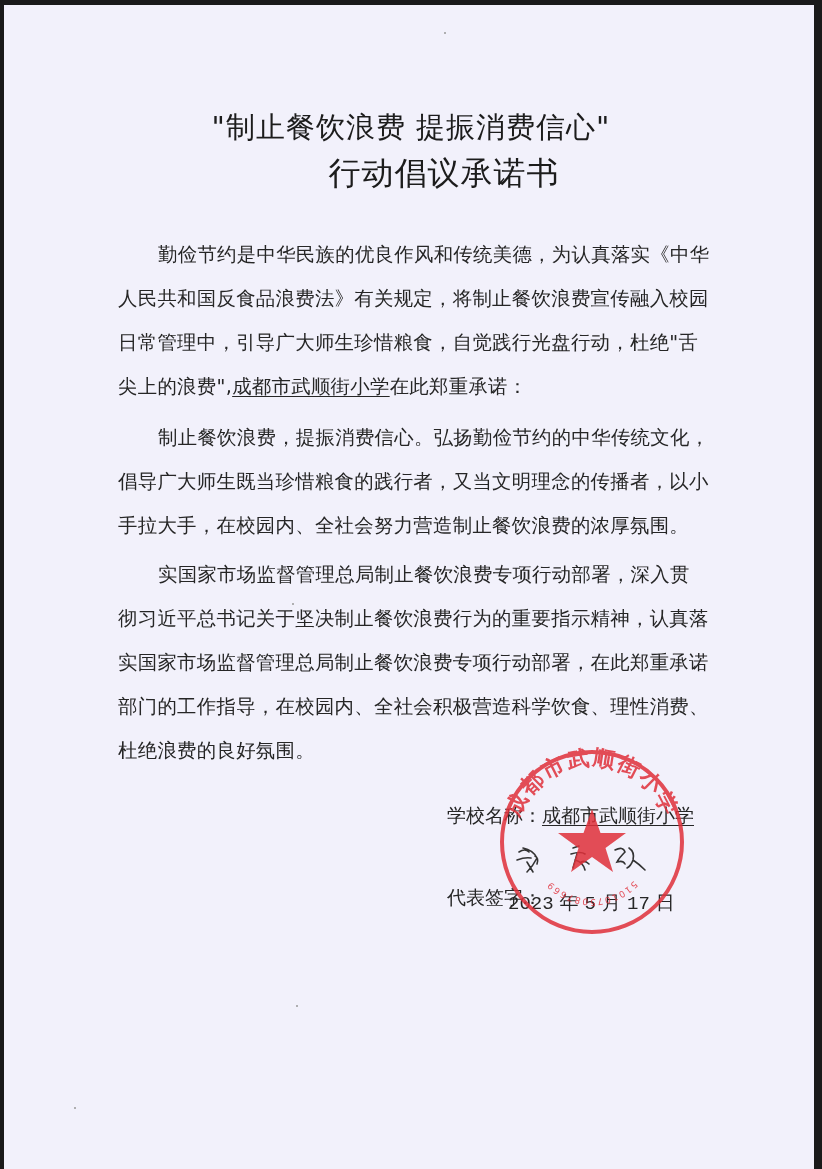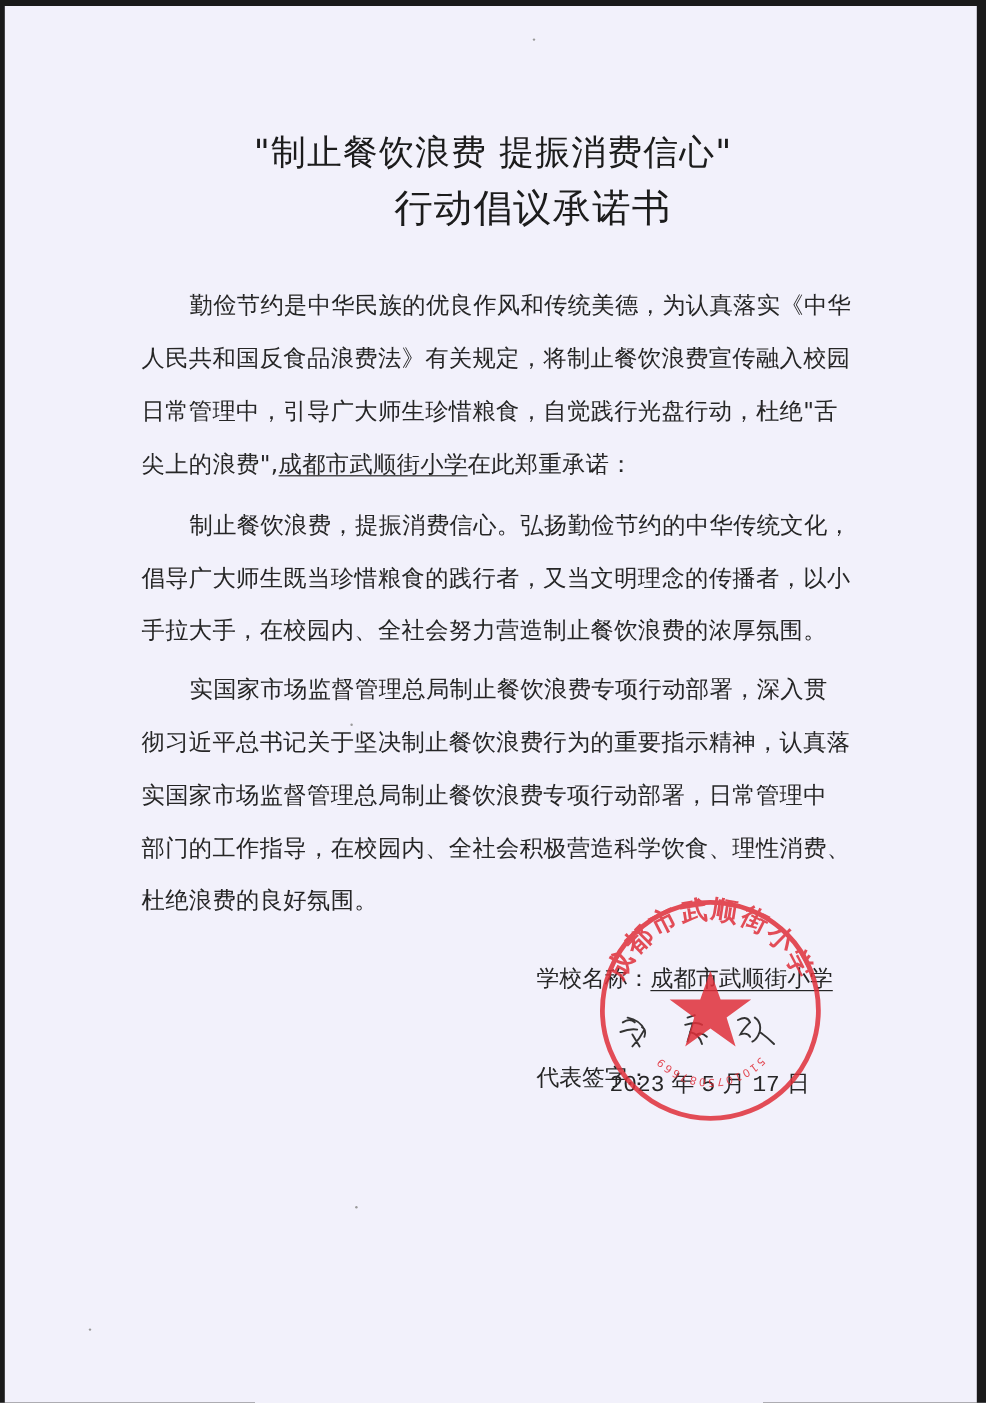--- a/index.html
+++ b/index.html
@@ -66,21 +66,21 @@
 <div class="body-line" style="top:373px">
   <span>尖上的浪费",</span><span class="school-ul">成都市武顺街小学</span><span>在此郑重承诺：</span>
 </div>
 
 <div class="body-line indent" style="top:424px">制止餐饮浪费，提振消费信心。弘扬勤俭节约的中华传统文化，</div>
 <div class="body-line" style="top:468px">倡导广大师生既当珍惜粮食的践行者，又当文明理念的传播者，以小</div>
 <div class="body-line" style="top:512px">手拉大手，在校园内、全社会努力营造制止餐饮浪费的浓厚氛围。</div>
 
 <div class="body-line indent" style="top:561px">实国家市场监督管理总局制止餐饮浪费专项行动部署，深入贯</div>
 <div class="body-line" style="top:605px">彻习近平总书记关于坚决制止餐饮浪费行为的重要指示精神，认真落</div>
-<div class="body-line" style="top:649px">实国家市场监督管理总局制止餐饮浪费专项行动部署，日常管理中</div>
+<div class="body-line" style="top:649px">实国家市场监督管理总局制止餐饮浪费专项行动部署，在此郑重承诺</div>
 <div class="body-line" style="top:693px">部门的工作指导，在校园内、全社会积极营造科学饮食、理性消费、</div>
 <div class="body-line" style="top:737px">杜绝浪费的良好氛围。</div>
 
 <div class="sign-block sig-name">
   <span>学校名称：</span><span class="val">成都市武顺街小学</span>
 </div>
 <div class="sign-block sig-rep">
   <span>代表签字：</span>
 </div>
 <div class="sign-block sig-date">

